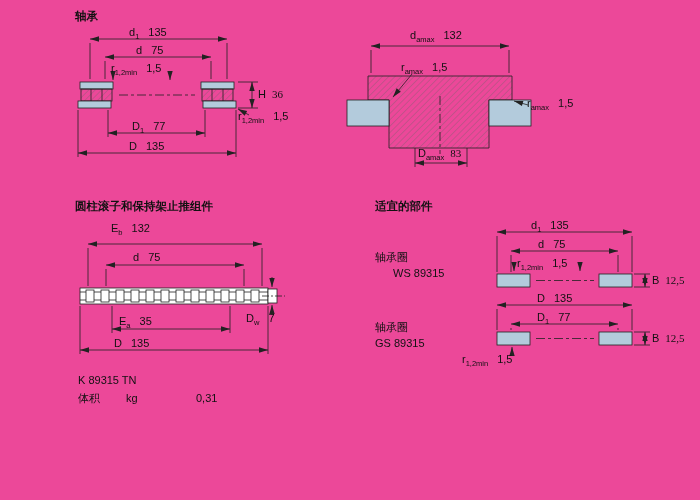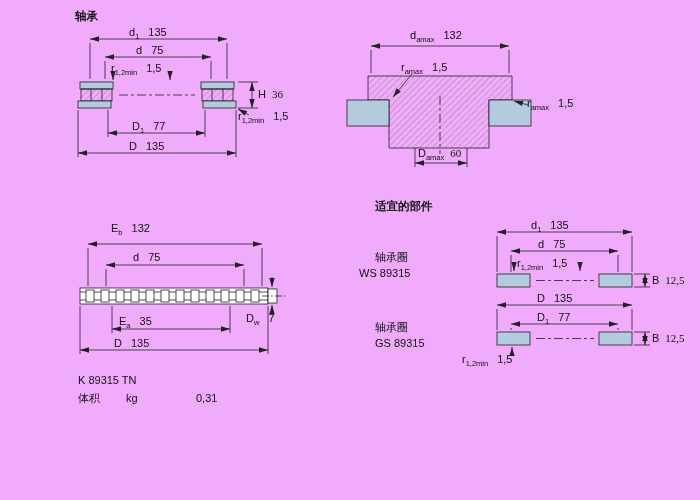--- a/index.html
+++ b/index.html
@@ -1,18 +1,18 @@
 <!DOCTYPE html>
 <html><head>
 <meta charset="utf-8">
 <style>
   * { margin:0; padding:0; box-sizing:border-box; }
   html,body { background:#ffffff; }
   body { font-family:"Liberation Sans", sans-serif; color:#111; }
-  .canvas { position:relative; width:700px; height:500px; background:#f0abfc; overflow:hidden; }
+  .canvas { position:relative; width:700px; height:500px; background:#ec4899; overflow:hidden; }
   .canvas > svg { position:absolute; left:0; top:0; }
   .lbl { position:absolute; font-size:11px; line-height:12px; white-space:nowrap; color:#111; }
   .bold { font-weight:bold; font-size:11.5px; }
   .dim sub { font-size:7.5px; line-height:1; }
   .dim .v { margin-left:9px; }
   .dim.tightv .v { margin-left:6px;font-family:Liberation Serif, serif; }
 </style>
 </head>
 <body>
 
@@ -202,23 +202,24 @@
   <div class="lbl dim" style="left:410px;top:29px">
     <span><span>d</span><sub>amax</sub></span><span class="v">132</span>
   </div>
   <div class="lbl dim" style="left:401px;top:61px">
     <span><span>r</span><sub>amax</sub></span><span class="v">1,5</span>
   </div>
   <div class="lbl dim" style="left:527px;top:97px">
     <span><span>r</span><sub>amax</sub></span><span class="v">1,5</span>
   </div>
   <div class="lbl dim tightv" style="left:418px;top:147px">
-    <span><span>D</span><sub>amax</sub></span><span class="v">60</span>
-  </div>
-
+    <span><span>D</span><sub>amax</sub></span><span class="v">83</span>
+  </div>
+
+  <div class="lbl bold" style="left:75px;top:200px">圆柱滚子和保持架止推组件</div>
 
   <div class="lbl dim" style="left:111px;top:222px">
     <span><span>E</span><sub>b</sub></span><span class="v">132</span>
   </div>
   <div class="lbl dim" style="left:133px;top:251px">
     <span><span>d</span><sub></sub></span><span class="v">75</span>
   </div>
   <div class="lbl dim" style="left:246px;top:312px">
     <span><span>D</span><sub>w</sub></span><span class="v">7</span>
   </div>
@@ -230,21 +231,21 @@
   </div>
 
   <div class="lbl" style="left:78px;top:374px">K 89315 TN</div>
   <div class="lbl" style="left:78px;top:392px">体积</div>
   <div class="lbl" style="left:126px;top:392px">kg</div>
   <div class="lbl" style="left:196px;top:392px">0,31</div>
 
   <div class="lbl bold" style="left:375px;top:200px">适宜的部件</div>
 
   <div class="lbl" style="left:375px;top:251px">轴承圈</div>
-  <div class="lbl" style="left:359px;top:267px">WS 89315</div>
+  <div class="lbl" style="left:393px;top:267px">WS 89315</div>
 
   <div class="lbl dim" style="left:531px;top:219px">
     <span><span>d</span><sub>1</sub></span><span class="v">135</span>
   </div>
   <div class="lbl dim" style="left:538px;top:238px">
     <span><span>d</span><sub></sub></span><span class="v">75</span>
   </div>
   <div class="lbl dim" style="left:517px;top:257px">
     <span><span>r</span><sub>1,2min</sub></span><span class="v">1,5</span>
   </div>

